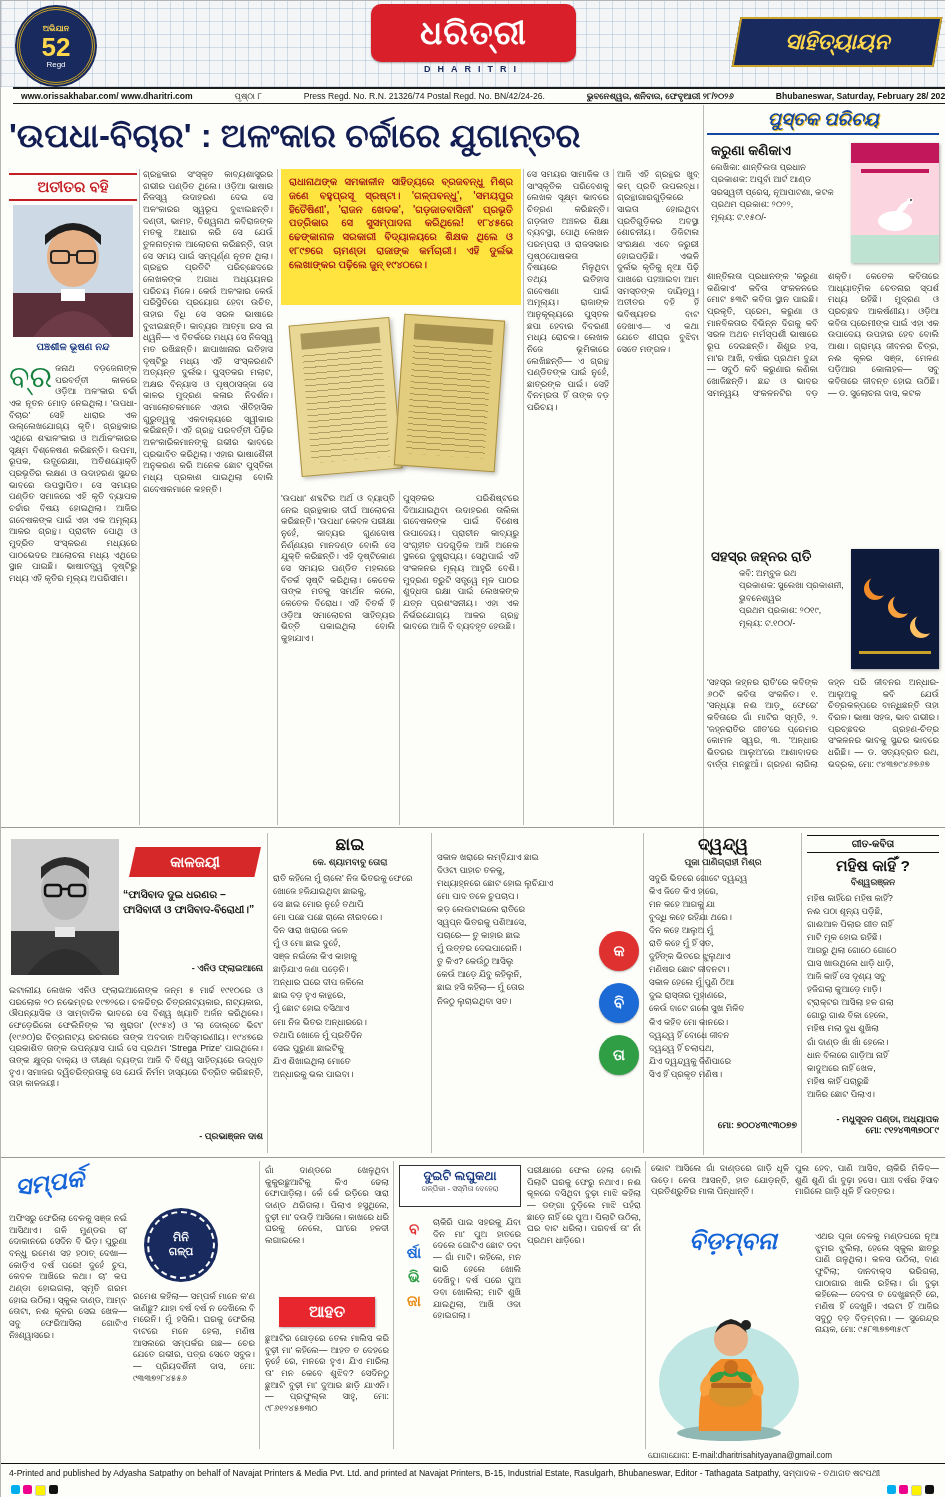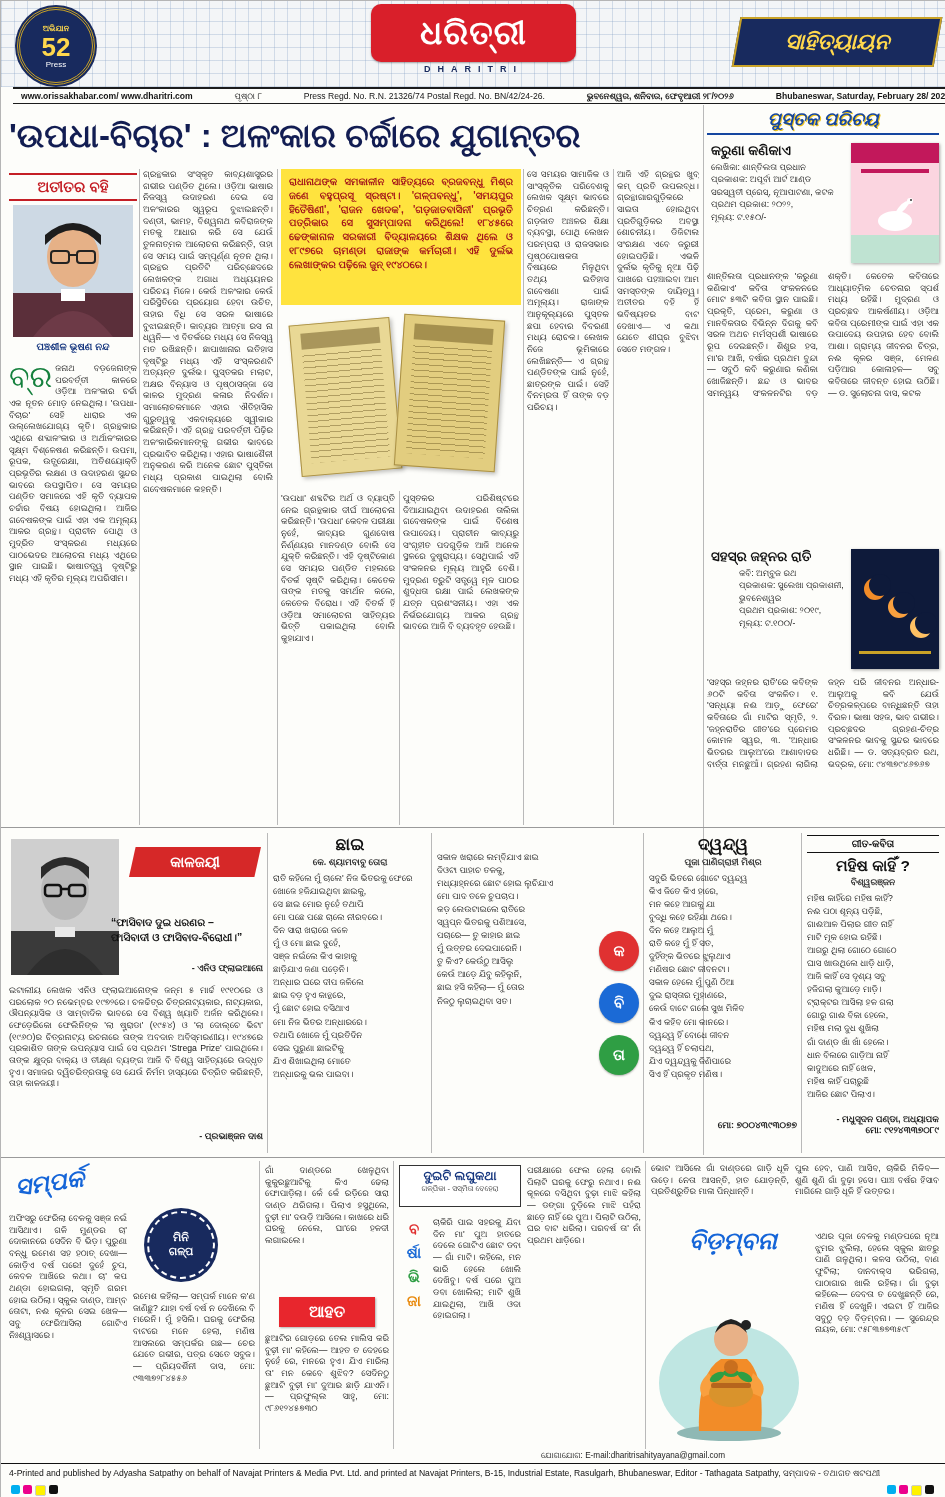--- a/index.html
+++ b/index.html
@@ -67,37 +67,37 @@
      display:flex;align-items:center;justify-content:center;text-align:center;font-size:11px;font-weight:bold;
      white-space:pre-line;border:2px dashed #fff;box-shadow:0 0 0 3px #182a5e;line-height:1.25;}
   .redbadge{position:absolute;background:#e8262d;color:#fff;font-weight:900;font-size:16px;display:flex;
      align-items:center;justify-content:center;box-shadow:1px 1px 2px rgba(0,0,0,.3);}
   .laghu-box{position:absolute;border:1.5px solid #333;text-align:center;padding:3px 2px;box-sizing:border-box;background:#fff;}
   .laghu-box .t{font-size:12.5px;font-weight:900;color:#14357e;}
   .laghu-box .s{font-size:7.5px;color:#333;}
   .vletters span{display:block;font-size:15px;font-weight:900;text-align:center;line-height:1.6;}
   .vl0{color:#e03131;} .vl1{color:#1b6ad6;} .vl2{color:#2f9e44;} .vl3{color:#e8890c;}
   
-  .email-line{font-size:8.2px;text-align:left;color:#222;}
+  .email-line{font-size:8.2px;text-align:center;color:#222;}
   .footer{left:0;top:1462px;width:945px;height:35px;border-top:1.5px solid #111;box-sizing:border-box;
      font-size:8.6px;padding:4px 8px;color:#111;}
   .marks{position:absolute;display:flex;gap:3px;}
   .mark{width:9px;height:9px;border-radius:2px;}
   .mc{background:#00aeef;} .mm{background:#ec008c;} .my{background:#fff200;border:1px solid #ccc;} .mk{background:#111;}
 </style>
 </head>
 <body>
 
 <div class="page">
 
   <div class="abs grid-bg"></div>
   <div class="abs badge">
     <span class="t">ଅଭିଯାନ</span>
     <span class="n">52</span>
-    <span class="b">Press</span>
+    <span class="b">Regd</span>
   </div>
   <div class="abs logo-box">
     <span>ଧରିତ୍ରୀ</span>
   </div>
   <div class="abs logo-sub">DHARITRI</div>
   <div class="abs banner">
     <span>ସାହିତ୍ୟାୟନ</span>
   </div>
 
   <div class="abs dateline">
@@ -214,21 +214,21 @@
       <path d="M16 136 Q54 84 92 136 Z" fill="#2e2e2e"></path>
       <ellipse cx="54" cy="52" rx="24" ry="29" fill="#b9b9b9"></ellipse>
       <path d="M30 40 Q54 12 78 40 L78 28 Q54 8 30 28 Z" fill="#2b2b2b"></path>
       <rect x="34" y="46" width="16" height="11" rx="3" fill="none" stroke="#111" stroke-width="2.5"></rect>
       <rect x="58" y="46" width="16" height="11" rx="3" fill="none" stroke="#111" stroke-width="2.5"></rect>
       <line x1="50" y1="50" x2="58" y2="50" stroke="#111" stroke-width="2.5"></line>
       <rect x="44" y="88" width="20" height="10" fill="#e8e8e8"></rect>
     </svg>
   </div>
   <div class="ribbon" style="left:128px;top:846px;width:132px;height:30px;">କାଳଜୟୀ</div>
-  <div class="abs quote" style="left:110px;top:886px;width:136px;height:78px;margin-top:28px;">“ଫାସିବାଦ ଦୁଇ ଧରଣର – ଫାସିବାଦୀ ଓ ଫାସିବାଦ-ବିରୋଧୀ।”</div>
+  <div class="abs quote" style="left:122px;top:886px;width:136px;height:78px;">“ଫାସିବାଦ ଦୁଇ ଧରଣର – ଫାସିବାଦୀ ଓ ଫାସିବାଦ-ବିରୋଧୀ।”</div>
   <div class="abs sign" style="left:126px;top:962px;width:136px;">- ଏନିଓ ଫ୍ଲାଇଆନୋ</div>
   <div class="abs bt" style="left:8px;top:984px;width:254px;height:142px;">ଇଟାଲୀୟ ଲେଖକ ଏନିଓ ଫ୍ଲାଇଆନୋଙ୍କ ଜନ୍ମ ୫ ମାର୍ଚ୍ଚ ୧୯୧୦ରେ ଓ ପରଲୋକ ୨୦ ନଭେମ୍ବର ୧୯୭୨ରେ। ଚଳଚ୍ଚିତ୍ର ଚିତ୍ରନାଟ୍ୟକାର, ନାଟ୍ୟକାର, ଔପନ୍ୟାସିକ ଓ ସାମ୍ବାଦିକ ଭାବରେ ସେ ବିଶ୍ୱ ଖ୍ୟାତି ଅର୍ଜନ କରିଥିଲେ। ଫେଡ଼େରିକୋ ଫେଲିନିଙ୍କ 'ଲା ଷ୍ଟ୍ରାଡା' (୧୯୫୪) ଓ 'ଲା ଦୋଲ୍ଚେ ଭିଟା' (୧୯୬୦)ର ଚିତ୍ରନାଟ୍ୟ ରଚନାରେ ତାଙ୍କ ଅବଦାନ ଅବିସ୍ମରଣୀୟ। ୧୯୪୭ରେ ପ୍ରକାଶିତ ତାଙ୍କ ଉପନ୍ୟାସ ପାଇଁ ସେ ପ୍ରଥମ 'Strega Prize' ପାଇଥିଲେ। ତାଙ୍କ କ୍ଷୁଦ୍ର ବାକ୍ୟ ଓ ତୀକ୍ଷ୍ଣ ବ୍ୟଙ୍ଗ ଆଜି ବି ବିଶ୍ୱ ସାହିତ୍ୟରେ ଉଦ୍ଧୃତ ହୁଏ। ସମାଜର ଦ୍ୱିଚରିତ୍ରତାକୁ ସେ ଯେଉଁ ନିର୍ମମ ହାସ୍ୟରେ ଚିତ୍ରିତ କରିଛନ୍ତି, ତାହା କାଳଜୟୀ।</div>
   <div class="abs sign" style="left:8px;top:1130px;width:254px;">- ପ୍ରଭାଞ୍ଜନ ଦାଶ</div>
 
   <div class="abs poem" style="left:436px;top:850px;width:152px;height:300px;">ସକାଳ ଖରାରେ ଲମ୍ବିଯାଏ ଛାଇ
 ଦିଓଟା ପାହାଚ ତଳକୁ,
 ମଧ୍ୟାହ୍ନରେ ଛୋଟ ହୋଇ ଲୁଚିଯାଏ
 ମୋ ପାଦ ତଳେ ଚୁପଚାପ।
 କଡ଼ ଲେଉଟାଇଲେ ରାତିରେ
 ସ୍ୱପ୍ନ ଭିତରକୁ ପଶିଆସେ,

